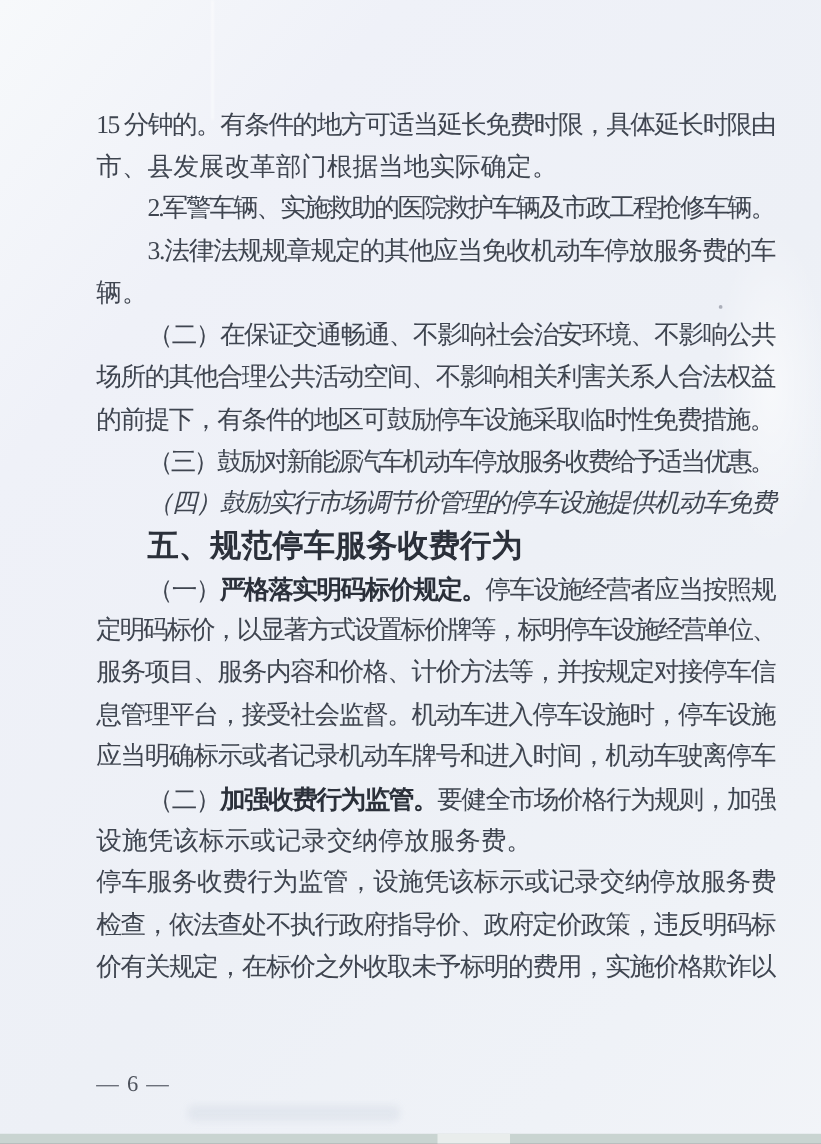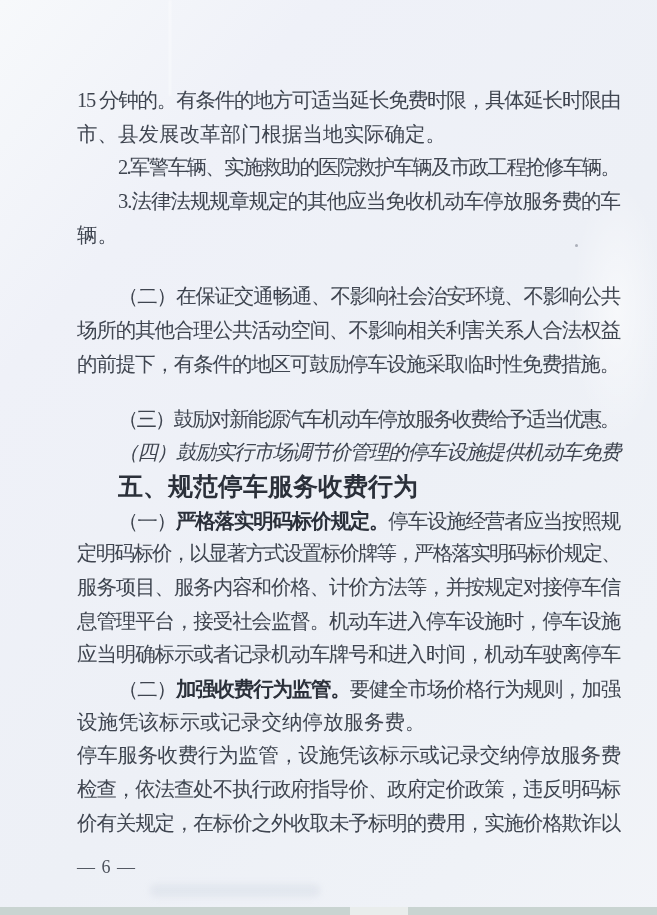--- a/index.html
+++ b/index.html
@@ -118,28 +118,28 @@
 <div class="page">
   <div class="paper-crease"></div>
   <div class="light-patch"></div>
 
   <div class="doc-body">
       <div class="line justify" style="letter-spacing: -1.23px;"><span>15 分钟的。有条件的地方可适当延长免费时限，具体延长时限由</span></div>
       <div class="line"><span>市、县发展改革部门根据当地实际确定。</span></div>
       <div class="line indent" style="letter-spacing: -1.68px;"><span>2.军警车辆、实施救助的医院救护车辆及市政工程抢修车辆。</span></div>
       <div class="line justify indent" style="letter-spacing: -1px;"><span>3.法律法规规章规定的其他应当免收机动车停放服务费的车</span></div>
       <div class="line"><span>辆。</span></div>
-      <div class="line justify indent" style="letter-spacing: -1.23px; margin-top: 28px;"><span>（二）在保证交通畅通、不影响社会治安环境、不影响公共</span></div>
+      <div class="line justify indent" style="letter-spacing: -1.23px;"><span>（二）在保证交通畅通、不影响社会治安环境、不影响公共</span></div>
       <div class="line justify" style="letter-spacing: -1.14px;"><span>场所的其他合理公共活动空间、不影响相关利害关系人合法权益</span></div>
       <div class="line" style="letter-spacing: -1.14px;"><span>的前提下，有条件的地区可鼓励停车设施采取临时性免费措施。</span></div>
-      <div class="line indent" style="letter-spacing: -1.96px; margin-top: 21px;"><span>（三）鼓励对新能源汽车机动车停放服务收费给予适当优惠。</span></div>
+      <div class="line indent" style="letter-spacing: -1.96px;"><span>（三）鼓励对新能源汽车机动车停放服务收费给予适当优惠。</span></div>
       <div class="line justify indent" style="letter-spacing: -1.23px; font-style: italic;"><span>（四）鼓励实行市场调节价管理的停车设施提供机动车免费</span></div>
       <div class="line indent heading"><span class="run-bold">五、规范停车服务收费行为</span></div>
       <div class="line justify indent" style="letter-spacing: -1.23px;"><span>（一）</span><span class="run-bold">严格落实明码标价规定。</span><span>停车设施经营者应当按照规</span></div>
-      <div class="line justify" style="letter-spacing: -1.83px;"><span>定明码标价，以显著方式设置标价牌等，严格落实明码标价规定、</span></div>
+      <div class="line justify" style="letter-spacing: -1.83px;"><span>定明码标价，以显著方式设置标价牌等，标明停车设施经营单位、</span></div>
       <div class="line justify" style="letter-spacing: -1.14px;"><span>服务项目、服务内容和价格、计价方法等，并按规定对接停车信</span></div>
       <div class="line justify" style="letter-spacing: -1.14px;"><span>息管理平台，接受社会监督。机动车进入停车设施时，停车设施</span></div>
       <div class="line justify" style="letter-spacing: -1.14px;"><span>应当明确标示或者记录机动车牌号和进入时间，机动车驶离停车</span></div>
       <div class="line justify indent" style="letter-spacing: -1.23px;"><span>（二）</span><span class="run-bold">加强收费行为监管。</span><span>要健全市场价格行为规则，加强</span></div>
       <div class="line"><span>设施凭该标示或记录交纳停放服务费。</span></div>
       <div class="line justify" style="letter-spacing: -1.14px;"><span>停车服务收费行为监管，设施凭该标示或记录交纳停放服务费</span></div>
       <div class="line justify" style="letter-spacing: -1.14px;"><span>检查，依法查处不执行政府指导价、政府定价政策，违反明码标</span></div>
       <div class="line justify" style="letter-spacing: -1.14px;"><span>价有关规定，在标价之外收取未予标明的费用，实施价格欺诈以</span></div>
     </div>
 

